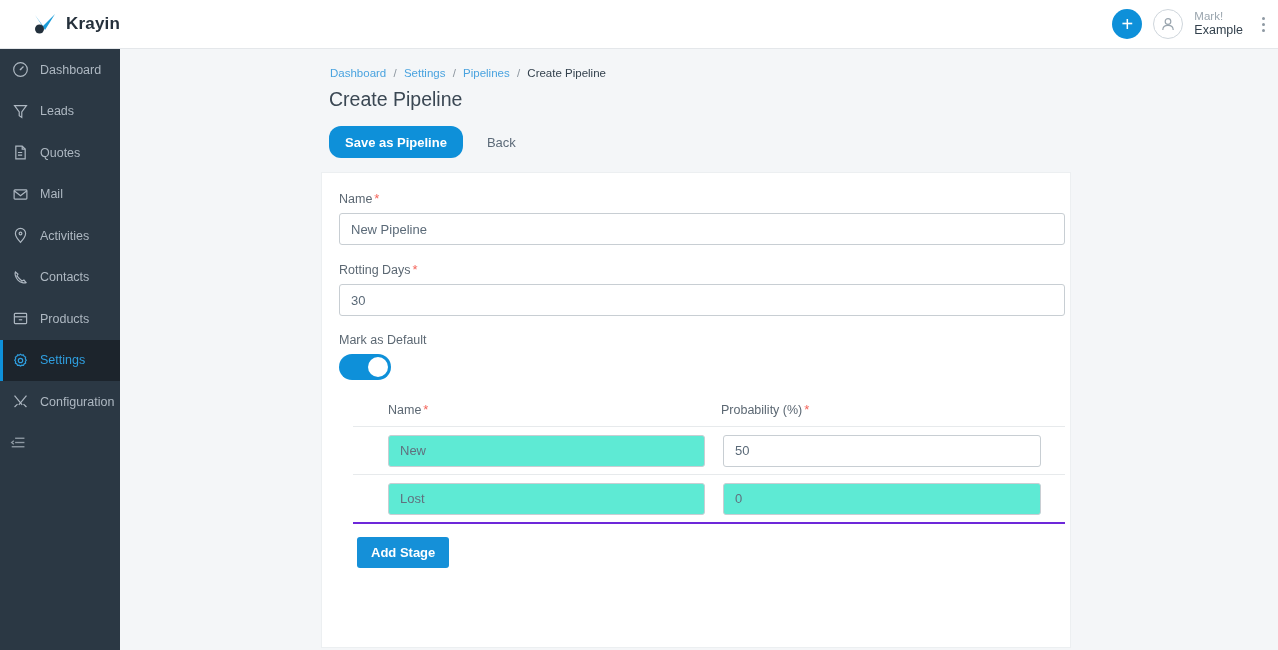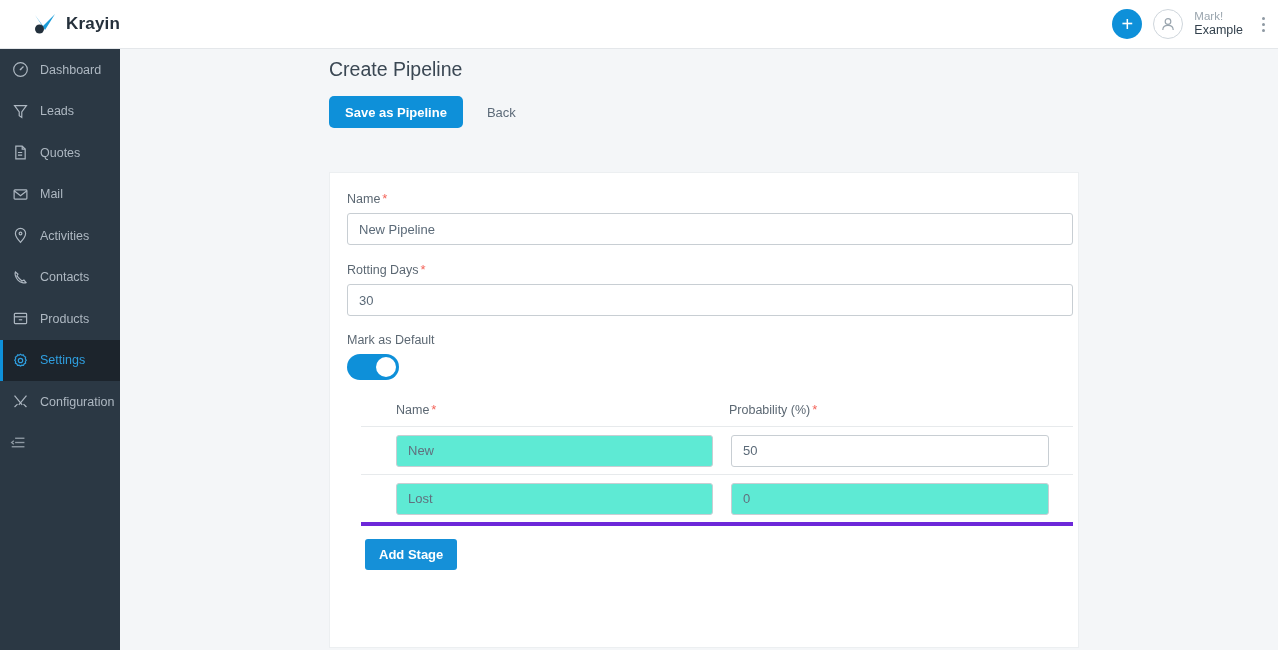--- a/index.html
+++ b/index.html
@@ -106,32 +106,32 @@
 
   .page-title {
     padding: 9px 0 0 209px;
     font-size: 19.5px; color: #3a4753; font-weight: normal;
   }
 
   .actions { padding: 15px 0 0 209px; display: flex; align-items: center; gap: 10px; }
   .btn-primary {
     background: #0e90d9; color: #fff; border: none;
     font-size: 13px; font-weight: bold;
-    padding: 0 16px; height: 32px; border-radius: 5px;
+    padding: 0 16px; height: 32px; border-radius: 12px;
     cursor: pointer; font-family: inherit;
   }
   .btn-link {
     background: transparent; border: none; color: #5d6b79;
     font-size: 13px; padding: 0 14px; height: 32px;
     cursor: pointer; font-family: inherit;
   }
 
   
   .card {
-    position: absolute; left: 209px; top: 123px;
+    position: absolute; left: 201px; top: 123px;
     width: 750px; min-height: 476px;
     background: #ffffff;
     border: 1px solid #eceff1;
   }
   .card-body { padding: 18px 17px 0 17px; }
 
   .field { margin-bottom: 17px; }
   .field-label {
     font-size: 12.5px; color: #5c6873; margin-bottom: 7px;
     display: block;
@@ -174,21 +174,21 @@
   .stage-row .cell-name { width: 354px; padding-left: 35px; }
   .stage-row .cell-prob { width: 340px; padding-left: 16px; }
   .stage-input {
     height: 32px; border: 1px solid #c8ced3; border-radius: 3px;
     font-size: 13px; padding: 0 11px; color: #5b6a78;
     font-family: inherit; outline: none; background: #fff;
   }
   .stage-input.name-in { width: 317px; }
   .stage-input.prob-in { width: 318px; }
   .stage-input.disabled { background: #5eead4; color: #61707e; }
-  .stages-foot { border-top: 4px solid #6d28d9; padding: 13px 0 16px 4px; }
+  .stages-foot { border-top: 2px solid #6d28d9; padding: 13px 0 16px 4px; }
   .btn-add {
     background: #1590d8; color: #fff; border: none;
     font-size: 13px; font-weight: bold;
     padding: 0 14px; height: 31px; border-radius: 3px;
     cursor: pointer; font-family: inherit;
   }
 </style>
 </head>
 <body>
 
@@ -323,20 +323,29 @@
       <path d="M6 5 H17"></path>
         <path d="M6 10 H17"></path>
         <path d="M2 15 H17"></path>
         <path d="M4.5 8 L2 10 L4.5 12"></path>
     </svg>
   </div>
 </div>
 
 <div class="content">
 
+  <div class="crumbs">
+    <a>Dashboard</a>
+    <span class="sep">/</span>
+    <a>Settings</a>
+    <span class="sep">/</span>
+    <a>Pipelines</a>
+    <span class="sep">/</span>
+    <span class="cur">Create Pipeline</span>
+  </div>
 
   <h1 class="page-title">Create Pipeline</h1>
 
   <div class="actions">
     <button class="btn-primary">Save as Pipeline</button>
     <button class="btn-link">Back</button>
   </div>
 
   <div class="card">
     <div class="card-body">

